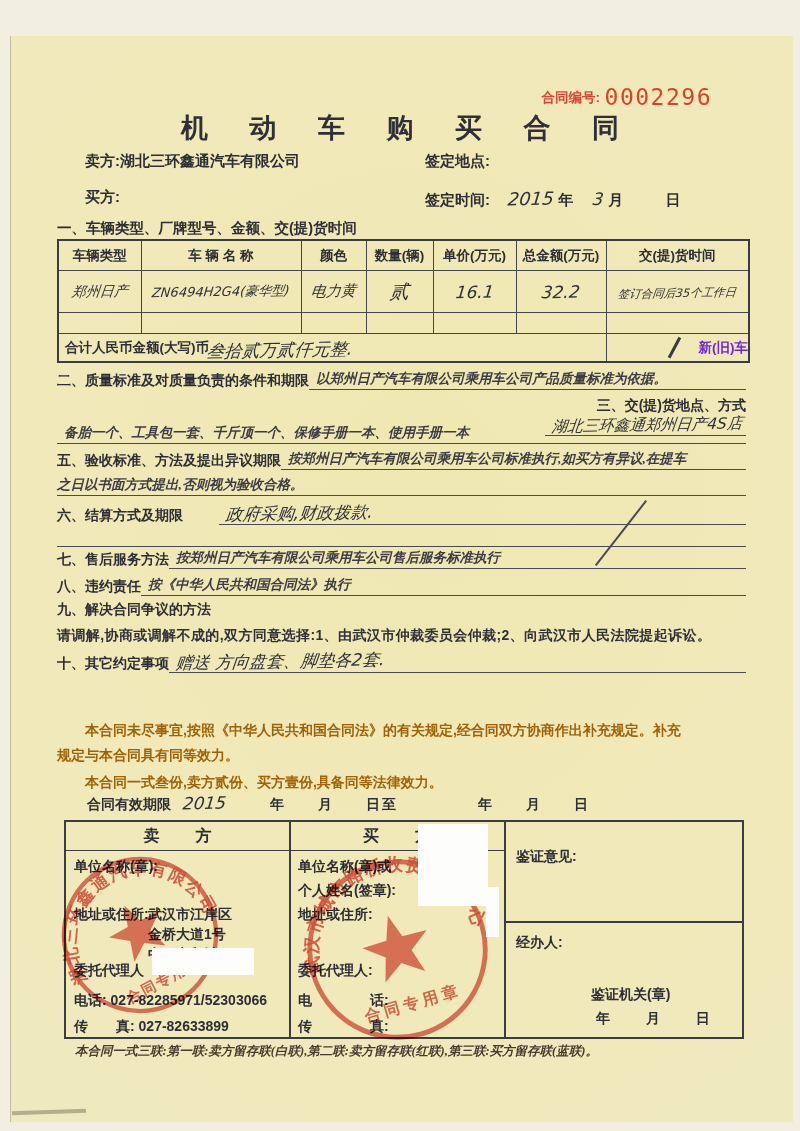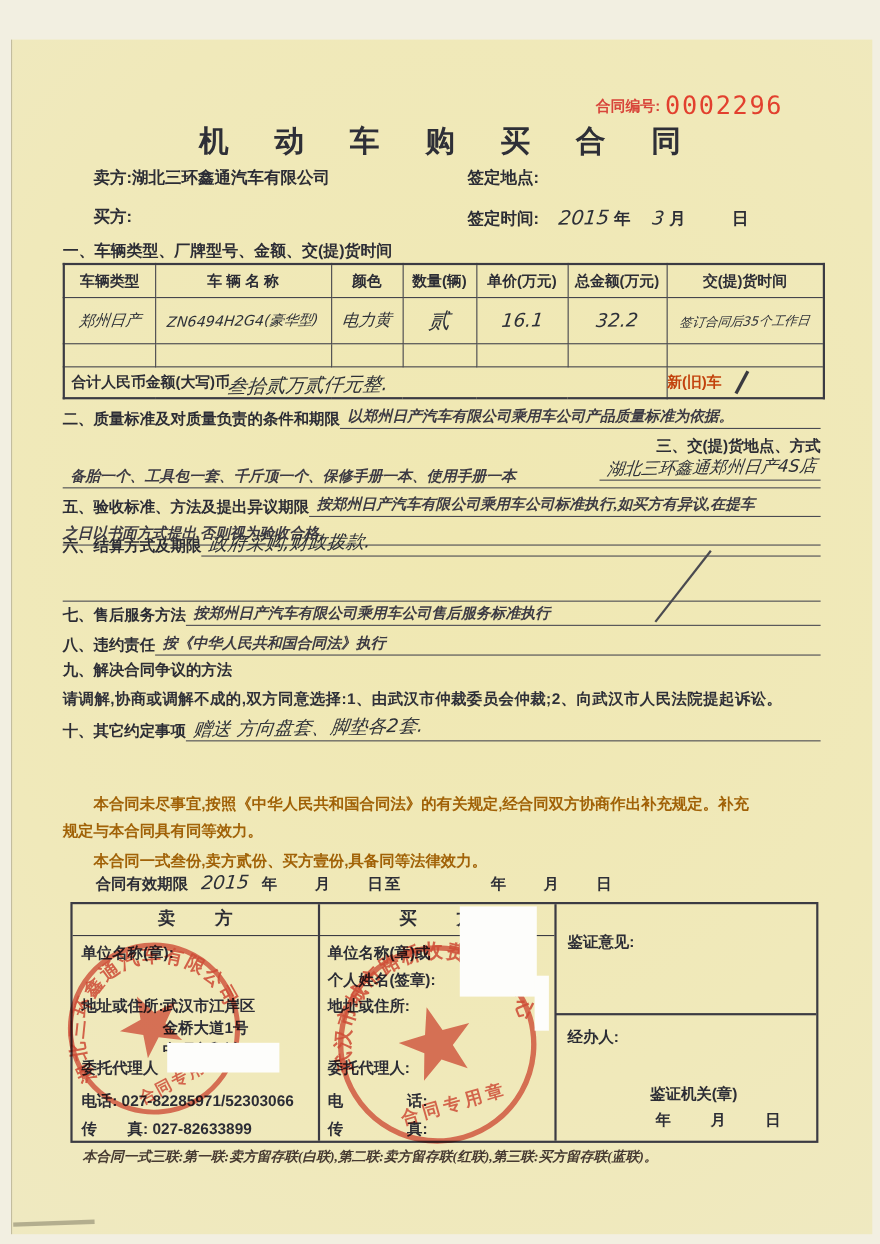--- a/index.html
+++ b/index.html
@@ -30,36 +30,36 @@
   table.veh{border:2.5px solid #3b3b43;}
   table.veh th{font-size:13.5px;font-weight:700;color:#2c2d35;height:29px;text-align:center;}
   .vrow td{height:41px;text-align:center;vertical-align:middle;}
   .erow td{height:20px;}
   .trow td{height:27px;}
   .cell-hw{font-size:15px;}
   .cell-hw-big{font-size:19px;}
   .cell-hw-sm{font-size:11.5px;white-space:nowrap;}
   .total-cell{position:relative;text-align:left;padding-left:6px!important;font-size:13.5px;font-weight:700;color:#2c2d35;}
   .total-amt{position:absolute;left:148px;top:4px;font-size:17.5px;white-space:nowrap;z-index:2;}
-  .newold{position:relative;text-align:left;font-size:13.5px;font-weight:700;color:#c2410c;}
+  .newold{position:relative;text-align:right;font-size:13.5px;font-weight:700;color:#6d28d9;}
   .jiu-slash{position:absolute;left:66px;top:2px;width:2.5px;height:23px;background:#3a3a40;transform:rotate(28deg);}
   
   .clause{position:absolute;left:57px;width:689px;display:flex;align-items:flex-end;}
   .clabel{font-size:14px;font-weight:700;color:#2c2d35;white-space:nowrap;}
   .cfill{flex:1;border-bottom:1.5px solid #4a4a52;padding:0 4px 1px 7px;white-space:nowrap;}
   .kai{font-family:"Liberation Serif",serif;font-style:italic;font-size:13.5px;color:#3d3b44;font-weight:600;}
   .cfill .hw{font-size:15.5px;margin-bottom:-2px;}
   .fullline{position:absolute;left:57px;width:689px;border-bottom:1.5px solid #4a4a52;}
   .c9text{font-size:14px;font-weight:600;color:#2f3038;letter-spacing:.4px;white-space:nowrap;}
   .slash7{position:absolute;left:620px;top:492px;width:2px;height:82px;background:#4a4a50;transform:rotate(38deg);}
   
   .closing{position:absolute;left:57px;width:690px;font-size:14px;font-weight:700;color:#a16207;line-height:25px;}
   .validity{position:absolute;left:87px;font-size:14px;font-weight:700;color:#2d2e36;white-space:nowrap;}
   .validity .hw{font-size:17px;margin:0 8px;}
-  .validity .rest{letter-spacing:2px;}
+  .validity .rest{letter-spacing:2px;margin-left:32px;}
   
   .sig{position:absolute;left:64px;top:820px;width:676px;height:215px;border:2.5px solid #3b3b43;}
   .sig .vdiv{position:absolute;top:0;bottom:0;width:1.5px;background:#3b3b43;}
   .sig .hdr{position:absolute;top:0;height:28px;line-height:28px;text-align:center;font-size:16px;font-weight:700;color:#2c2d35;border-bottom:1.5px solid #3b3b43;}
   .sig .item{position:absolute;font-size:14px;font-weight:700;color:#2c2d35;white-space:nowrap;}
   .sig .hline{position:absolute;height:1.5px;background:#3b3b43;}
   
   .footnote{position:absolute;left:75px;top:1043px;width:665px;font-family:"Liberation Serif",serif;font-style:italic;font-weight:700;font-size:12.5px;color:#463a31;white-space:nowrap;}
   
   .stamp{position:absolute;mix-blend-mode:multiply;opacity:.85;}
@@ -158,21 +158,21 @@
 <div class="clause" style="top:424px;">
   <span class="cfill kai">备胎一个、工具包一套、千斤顶一个、保修手册一本、使用手册一本</span>
 </div>
 <div class="clause" style="top:450px;">
   <span class="clabel">五、验收标准、方法及提出异议期限</span>
   <span class="cfill kai">按郑州日产汽车有限公司乘用车公司标准执行,如买方有异议,在提车</span>
 </div>
 <div class="clause" style="top:476px;">
   <span class="cfill kai" style="padding-left:0;">之日以书面方式提出,否则视为验收合格。</span>
 </div>
-<div class="clause" style="top:482px;">
+<div class="clause" style="top:502px;gap:36px;">
   <span class="clabel">六、结算方式及期限</span>
   <span class="cfill"><span class="hw" style="font-size:17px;">政府采购,财政拨款.</span></span>
 </div>
 <div class="fullline" style="top:530px;height:16px;"></div>
 <div class="slash7"></div>
 <div class="clause" style="top:549px;">
   <span class="clabel">七、售后服务方法</span>
   <span class="cfill kai">按郑州日产汽车有限公司乘用车公司售后服务标准执行</span>
 </div>
 <div class="clause" style="top:576px;">

